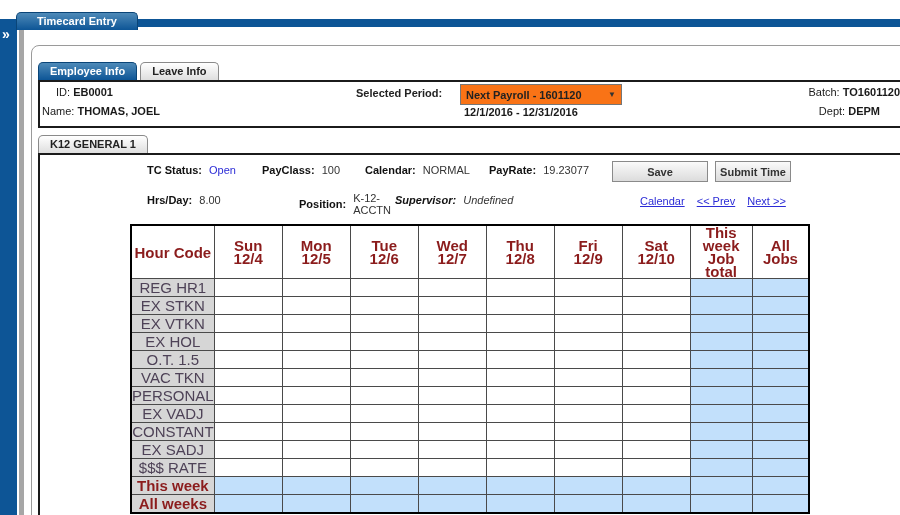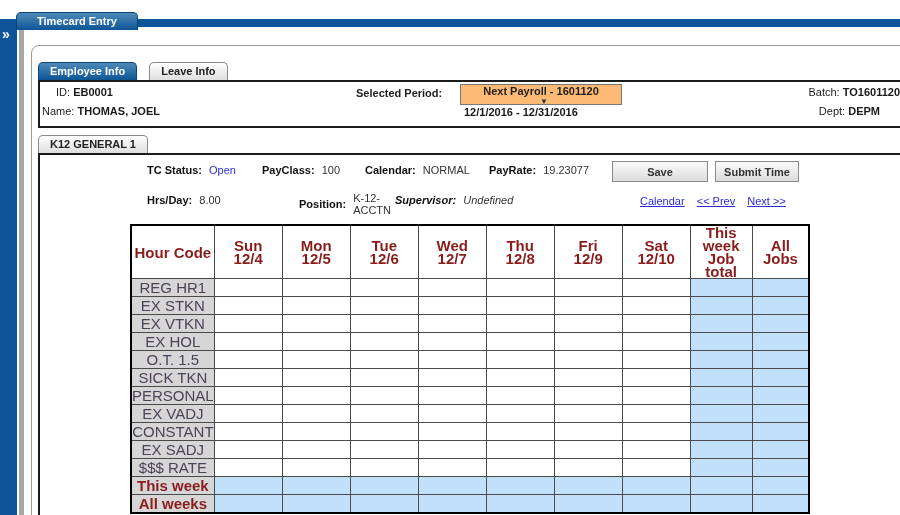--- a/index.html
+++ b/index.html
@@ -19,21 +19,21 @@
   .side-rail{position:absolute;left:0;top:19px;width:17px;height:496px;background:var(--accent-blue,#0d5596);}
   .expand-icon{position:absolute;left:2px;top:27px;color:#fff;font-weight:bold;font-size:14px;line-height:14px;cursor:pointer;}
   .gray-strip{position:absolute;left:19px;top:27px;width:5px;height:488px;background:#a6a6a6;}
 
   .outer-panel{
     position:absolute;left:31px;top:45px;width:880px;height:485px;
     background:#fff;border:1px solid #9a9a9a;border-radius:8px 0 0 0;
   }
 
   
-  .tab-row{position:absolute;display:flex;gap:12px;align-items:flex-end;z-index:4;}
+  .tab-row{position:absolute;display:flex;gap:3px;align-items:flex-end;z-index:4;}
   .emp-tabs{left:38px;top:62px;}
   .job-tabs{left:38px;top:135px;}
   .tab{
     height:17px;line-height:17px;padding:0 11px;font-weight:bold;font-size:11px;
     border-radius:5px 5px 0 0;white-space:nowrap;cursor:pointer;
   }
   .tab.active{
     background:linear-gradient(var(--tab-gradient-top,#4e8ab8),var(--accent-blue,#0d5596));
     color:#fff;border:1px solid #0a4578;border-bottom:none;
   }
@@ -48,22 +48,22 @@
     border:2px solid #1b1b1b;background:#fff;z-index:3;
   }
   .info-box .line{position:absolute;white-space:nowrap;}
   .lbl{color:#1a1a1a;}
   .val{font-weight:bold;color:#1a1a1a;}
   .id-line{left:16px;top:4px;}
   .name-line{left:2px;top:23px;}
   .period-label{left:316px;top:5px;font-weight:bold;}
   .period-select{
     position:absolute;left:420px;top:2px;width:150px;height:19px;
-    border:1px solid #767676;background:#fdba74;display:flex;align-items:center;
-    justify-content:space-between;padding:0 5px;font-weight:bold;cursor:pointer;flex-direction:column;
+    border:1px solid #767676;background:#f97316;display:flex;align-items:center;
+    justify-content:space-between;padding:0 5px;font-weight:bold;cursor:pointer;
   }
   .period-select .arrow{font-size:8px;color:#333;margin-left:6px;}
   .period-range{left:424px;top:24px;font-weight:bold;}
   .batch-line{right:12px;top:4px;text-align:right;}
   .dept-line{right:32px;top:23px;text-align:left;}
 
   
   .job-panel{
     position:absolute;left:38px;top:153px;width:872px;height:366px;
     border:2px solid #1b1b1b;background:#fff;z-index:3;
@@ -76,21 +76,21 @@
   .f-payclass{left:222px;top:9px;}
   .f-calendar{left:325px;top:9px;}
   .f-payrate{left:449px;top:9px;}
   .btn{
     position:absolute;top:6px;height:21px;
     background:linear-gradient(#fafafa,#dcdcdc);border:1px solid #8a8a8a;
     font-family:"Liberation Sans",sans-serif;font-size:11px;font-weight:bold;color:#333;
     text-align:center;cursor:pointer;padding:0;
   }
   .btn-save{left:572px;width:96px;}
-  .btn-submit{left:675px;width:84px;}
+  .btn-submit{left:675px;width:76px;}
   .f-hrsday{left:107px;top:39px;}
   .f-position{left:259px;top:39px;}
   .f-position .fval{display:inline-block;width:42px;vertical-align:middle;
     white-space:normal;overflow-wrap:break-word;line-height:12px;margin-top:-2px;}
   .f-supervisor{left:355px;top:39px;font-style:italic;}
   .nav-links{position:absolute;left:600px;top:40px;white-space:nowrap;}
   .nav-links a{color:var(--link-blue,#2b2bd6);text-decoration:underline;margin-right:9px;cursor:pointer;}
 
   
   .tc-table{
@@ -274,21 +274,21 @@
           <td class="daycell"></td>
           <td class="daycell"></td>
           <td class="daycell"></td>
           <td class="daycell"></td>
           <td class="daycell"></td>
           <td class="daycell"></td>
           <td class="bluecell"></td>
           <td class="bluecell"></td>
         </tr>
         <tr>
-          <td class="rowlabel">SICK TKN</td>
+          <td class="rowlabel">VAC TKN</td>
           <td class="daycell"></td>
           <td class="daycell"></td>
           <td class="daycell"></td>
           <td class="daycell"></td>
           <td class="daycell"></td>
           <td class="daycell"></td>
           <td class="daycell"></td>
           <td class="bluecell"></td>
           <td class="bluecell"></td>
         </tr>

